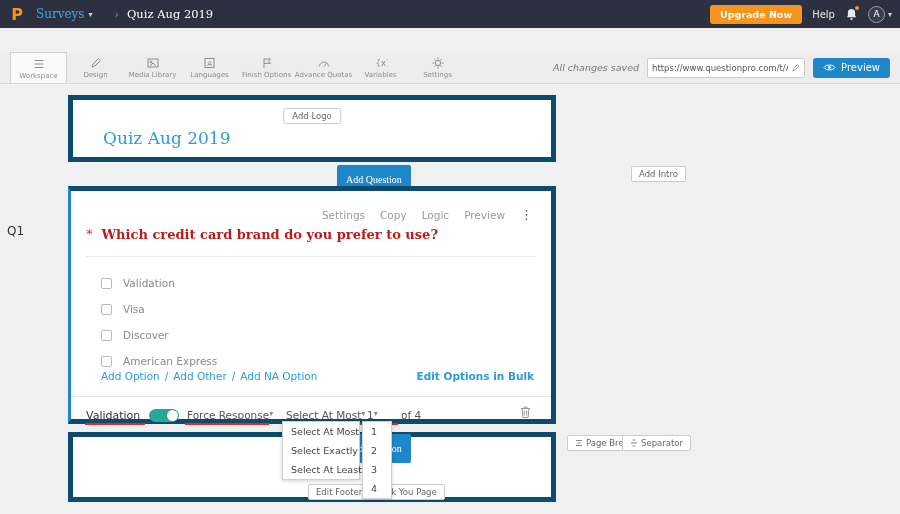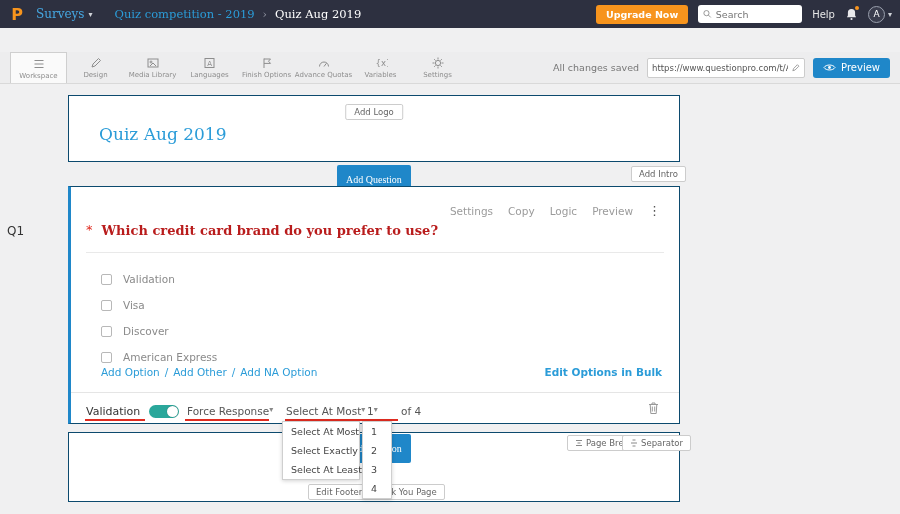--- a/index.html
+++ b/index.html
@@ -36,27 +36,27 @@
   .responses{font-size:10.5px;color:#3b3b3b;cursor:pointer}
   .responses b{color:#2b9cd8;font-weight:normal}
 
   
   .toolbar{position:absolute;top:52px;left:0;right:0;height:32px;background:#ededee;border-bottom:1px solid #d9d9d9;display:flex;align-items:stretch;padding:0 10px}
   .titem{width:57px;display:flex;flex-direction:column;align-items:center;justify-content:center;gap:1px;color:#8d8d8d;cursor:pointer}
   .titem span.lbl{font-size:7px;white-space:nowrap}
   .titem.active{background:#fafafa;border:1px solid #cfcfcf;border-bottom:none}
   .titem svg{stroke:#8d8d8d;fill:none;stroke-width:1}
   .tb-right{margin-left:auto;display:flex;align-items:center;gap:8px}
-  .saved{color:#777;font-size:9.5px}
+  .saved{font-style:italic;color:#777;font-size:9.5px}
   .urlbox{width:158px;height:20px;background:#fff;border:1px solid #ccc;border-radius:2px;display:flex;align-items:center;padding:0 4px;gap:3px}
   .urlbox input{border:none;outline:none;font-size:8.5px;color:#555;width:100%;font-family:inherit}
   .preview-btn{background:#1f87c9;color:#fff;border:none;height:20px;border-radius:3px;font-size:10px;display:flex;align-items:center;gap:5px;padding:0 10px;cursor:pointer;font-family:inherit}
 
   
-  .card{position:absolute;left:68px;width:612px;background:#fff;border:1px solid #0c4a6e}
+  .card{position:absolute;left:68px;width:488px;background:#fff;border:5px solid #0c4a6e}
   .header-card{top:95px;height:67px}
   .add-logo-btn{position:absolute;left:50%;transform:translateX(-50%);top:8px;font-size:8.5px;color:#666;border:1px solid #ccc;background:#fff;padding:2px 8px;border-radius:2px;cursor:pointer;font-family:inherit}
   .survey-title{position:absolute;left:30px;top:28px;color:#2b9cd8;font-size:17px}
 
   .btn-blue{background:#1f87c9;color:#fff;border:none;font-size:10px;padding:9px 9px;border-radius:2px;cursor:pointer;font-family:Liberation Serif, serif}
   .btn-ghost{background:#fff;border:1px solid #ccc;color:#666;font-size:8.5px;padding:2px 7px;border-radius:2px;cursor:pointer;font-family:inherit;display:inline-flex;align-items:center;gap:3px}
   .add-question-top{position:absolute;left:337px;top:165px}
   .add-intro-btn{position:absolute;left:631px;top:166px}
 
   .q1-label{position:absolute;left:7px;top:224px;font-size:12px;color:#333}
@@ -110,33 +110,25 @@
 
 <div class="page">
 
   <div class="topbar">
     <span class="qp-logo">P</span>
     <span class="surveys slab">
       <span>Surveys</span>
       <span class="caret">▾</span>
     </span>
     <span class="crumbs slab">
-      <span class="crumb-parent">Quiz competition - 2019</span>
       <span class="crumb-sep">›</span>
       <span class="crumb-current">Quiz Aug 2019</span>
     </span>
     <span class="tb-spacer"></span>
     <button class="upgrade-btn">Upgrade Now</button>
-    <span class="searchbox">
-      <svg width="10" height="10" viewBox="0 0 10 10">
-          <circle cx="4" cy="4" r="3" stroke="#8a8a8a" fill="none"></circle>
-          <path d="M6.2 6.2L9 9" stroke="#8a8a8a"></path>
-        </svg>
-      <input type="text" placeholder="Search" style="">
-    </span>
     <span class="help">Help</span>
     <span class="bell">
       <svg width="13" height="14" viewBox="0 0 13 14">
           <path d="M6.5 2a3.6 3.6 0 0 1 3.6 3.6v2.8l1 1.8H1.9l1-1.8V5.6A3.6 3.6 0 0 1 6.5 2z" fill="#e9e9ec"></path>
           <circle cx="6.5" cy="12" r="1.1" fill="#e9e9ec"></circle>
         </svg>
       <span class="bell-dot"></span>
     </span>
     <span class="avatar-wrap">
       <span class="avatar">A</span>

